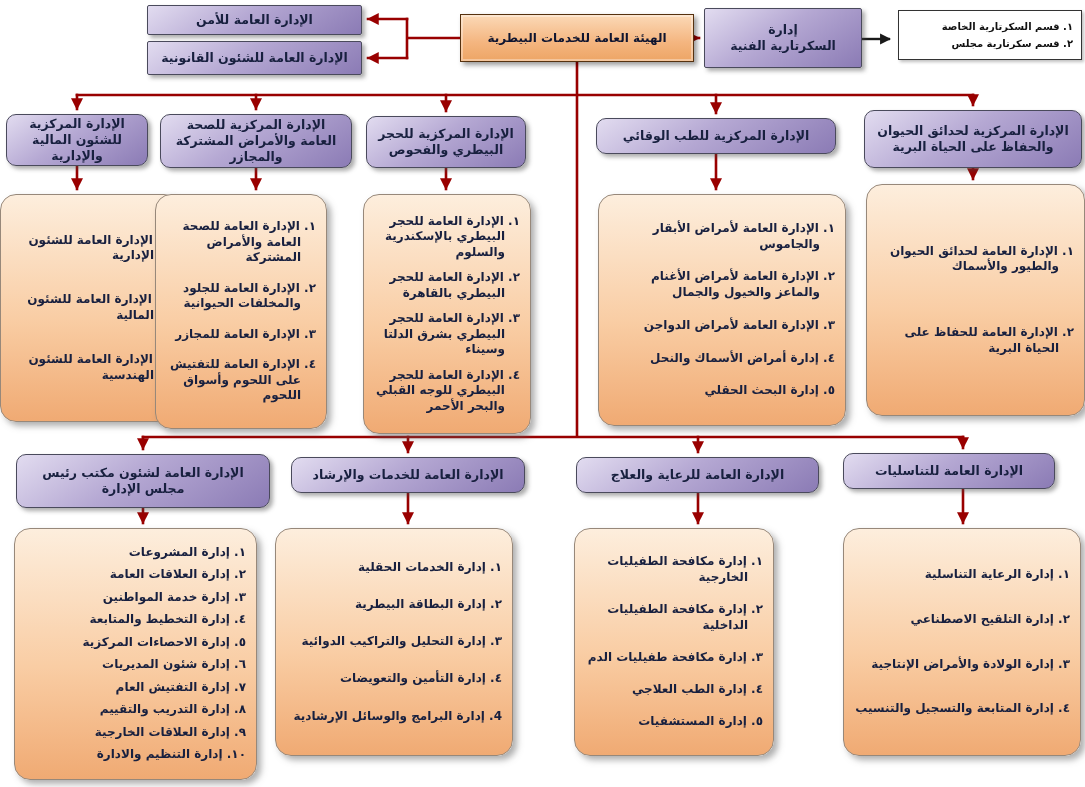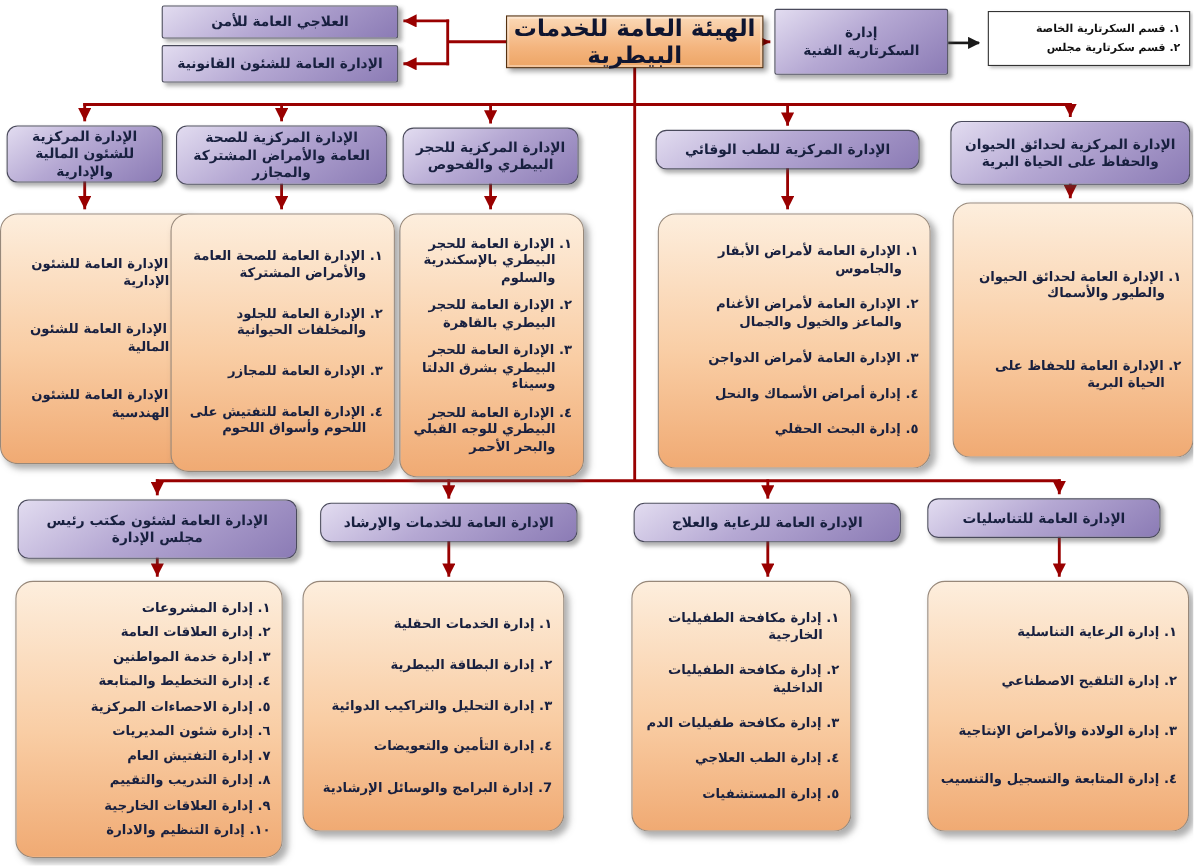--- a/index.html
+++ b/index.html
@@ -19,21 +19,21 @@
   }
   .hdr { border-radius:10px; font-size:12.5px; }
   .sq  { border-radius:2px; }
 
   .root {
     position:absolute; z-index:2;
     background:linear-gradient(180deg,#fbd9b7 0%,#f4b57f 60%,#eda565 100%);
     border:1px solid #55310f;
     box-shadow:3px 3px 5px rgba(0,0,0,.4), inset 0 0 0 2px rgba(255,255,255,.35);
     display:flex; align-items:center; justify-content:center;
-    direction:rtl; font-weight:bold; font-size:21px; color:#0f1530; text-align:center;
+    direction:rtl; font-weight:bold; font-size:12px; color:#0f1530; text-align:center;
   }
 
   .lbox {
     position:absolute; z-index:2;
     background:linear-gradient(180deg,#fdeedd 0%,#f9cda4 55%,#f0aa73 100%);
     border:1px solid #97887a; border-radius:16px;
     box-shadow:4px 4px 6px rgba(95,95,95,.5);
     direction:rtl; color:#18203f; font-weight:bold; font-size:12px;
     padding:9px 10px;
   }
@@ -88,21 +88,21 @@
       <path d="M963,489 V523" marker-end="url(#ar)"></path>
     </g>
     <path d="M862,39 H890" stroke="#1a1a1a" stroke-width="2.4" fill="none" marker-end="url(#ab)"></path>
   </svg>
 
   <div class="root" style="left:460px;top:14px;width:234px;height:48px">
     <span>الهيئة العامة للخدمات البيطرية</span>
   </div>
 
   <div class="pbox sq" style="left:147px;top:5px;width:215px;height:30px">
-    <span>العلاجي العامة للأمن</span>
+    <span>الإدارة العامة للأمن</span>
   </div>
   <div class="pbox sq" style="left:147px;top:41px;width:215px;height:34px">
     <span>الإدارة العامة للشئون القانونية</span>
   </div>
 
   <div class="pbox sq" style="left:704px;top:8px;width:158px;height:60px">
     <div>إدارة</div>
     <div>السكرتارية الفنية</div>
   </div>
   <div class="wbox" style="left:898px;top:10px;width:184px;height:50px">
@@ -128,21 +128,21 @@
     <span>الإدارة المركزية لحدائق الحيوان والحفاظ على الحياة البرية</span>
   </div>
 
   <div class="lbox" style="left:0px;top:194px;width:180px;height:228px">
     <div class="list">
         <div class="li">١. الإدارة العامة للشئون الإدارية</div>
         <div class="li">6. الإدارة العامة للشئون المالية</div>
         <div class="li">٣. الإدارة العامة للشئون الهندسية</div>
       </div>
   </div>
-  <div class="lbox" style="left:155px;top:194px;width:204px;height:235px">
+  <div class="lbox" style="left:155px;top:194px;width:172px;height:235px">
     <div class="list">
         <div class="li">١. الإدارة العامة للصحة العامة والأمراض المشتركة</div>
         <div class="li">٢. الإدارة العامة للجلود والمخلفات الحيوانية</div>
         <div class="li">٣. الإدارة العامة للمجازر</div>
         <div class="li">٤. الإدارة العامة للتفتيش على اللحوم وأسواق اللحوم</div>
       </div>
   </div>
   <div class="lbox" style="left:363px;top:194px;width:168px;height:240px">
     <div class="list">
         <div class="li">١. الإدارة العامة للحجر البيطري بالإسكندرية والسلوم</div>
@@ -193,21 +193,21 @@
         <div class="li">٩. إدارة العلاقات الخارجية</div>
         <div class="li">١٠. إدارة التنظيم والادارة</div>
       </div>
   </div>
   <div class="lbox" style="left:275px;top:528px;width:238px;height:228px">
     <div class="list">
         <div class="li">١. إدارة الخدمات الحقلية</div>
         <div class="li">٢. إدارة البطاقة البيطرية</div>
         <div class="li">٣. إدارة التحليل والتراكيب الدوائية</div>
         <div class="li">٤. إدارة التأمين والتعويضات</div>
-        <div class="li">7. إدارة البرامج والوسائل الإرشادية</div>
+        <div class="li">4. إدارة البرامج والوسائل الإرشادية</div>
       </div>
   </div>
   <div class="lbox" style="left:574px;top:528px;width:200px;height:228px">
     <div class="list">
         <div class="li">١. إدارة مكافحة الطفيليات الخارجية</div>
         <div class="li">٢. إدارة مكافحة الطفيليات الداخلية</div>
         <div class="li">٣. إدارة مكافحة طفيليات الدم</div>
         <div class="li">٤. إدارة الطب العلاجي</div>
         <div class="li">٥. إدارة المستشفيات</div>
       </div>

